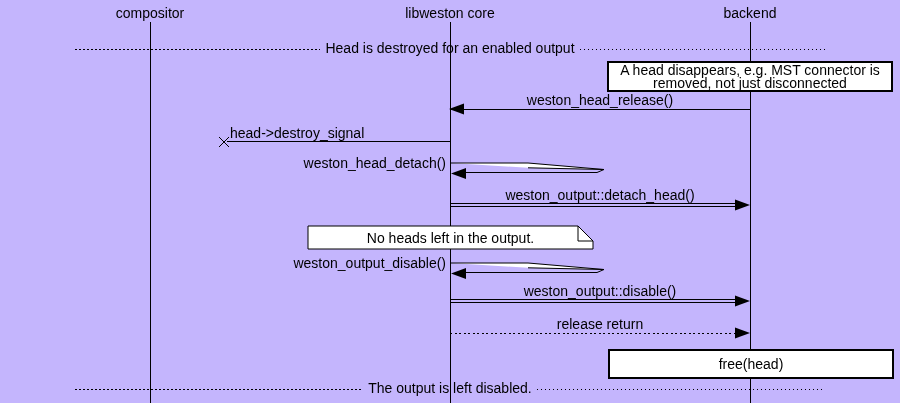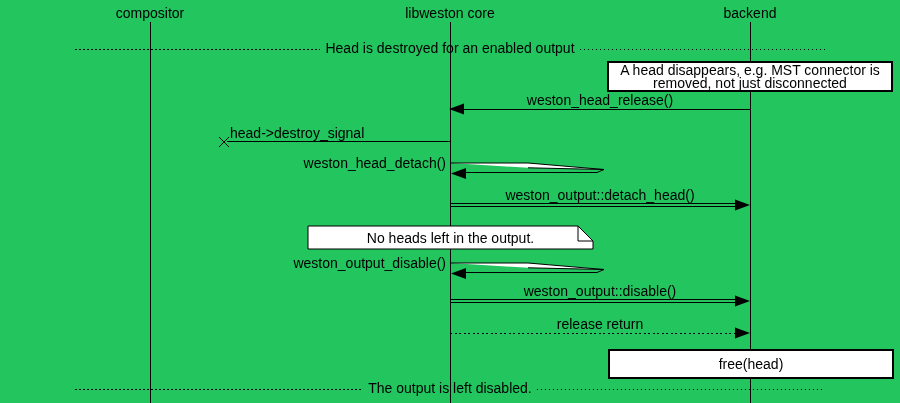--- a/index.html
+++ b/index.html
@@ -1,19 +1,19 @@
 <!DOCTYPE html>
 <html><head>
 <meta charset="utf-8">
 <style>
   html,body{margin:0;padding:0;background:#ffffff;}
   .stage{
     position:relative;
     width:900px;height:403px;
-    background:#22c55e;
+    background:#c4b5fd;
     font-family:"Liberation Sans","DejaVu Sans",sans-serif;
     overflow:hidden;
   }
   svg{display:block;}
   svg text{
     font-family:"Liberation Sans","DejaVu Sans",sans-serif;
     font-size:14px;
     fill:#000000;
   }
 </style>

